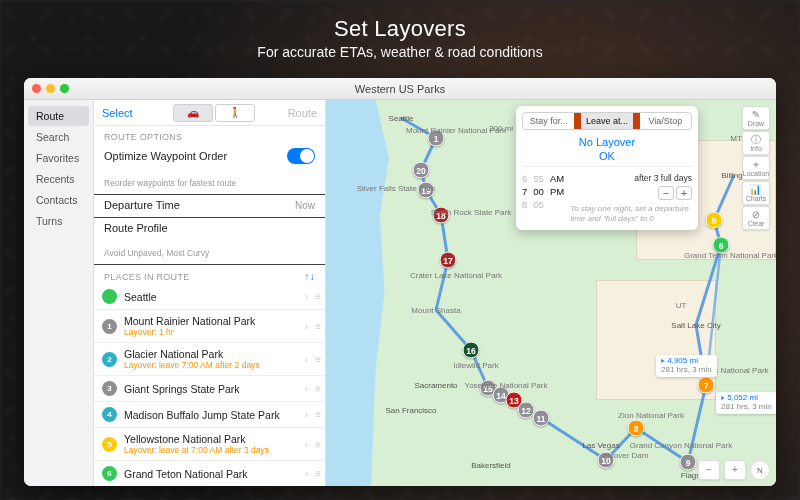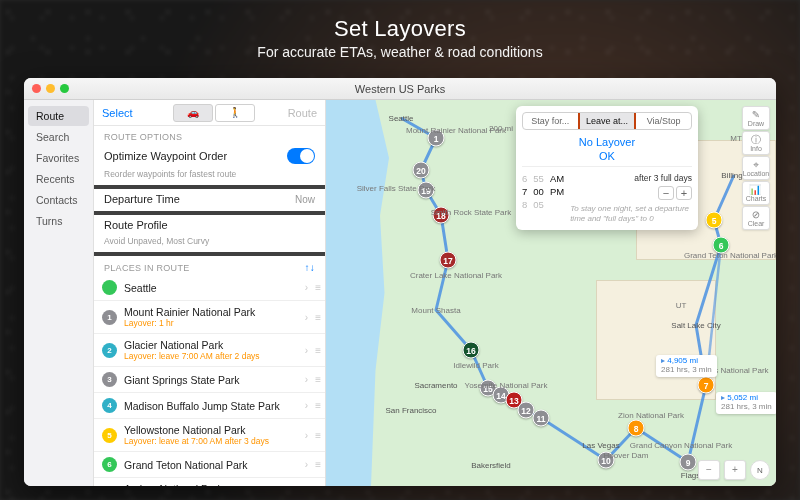--- a/index.html
+++ b/index.html
@@ -20,23 +20,23 @@
   .nav-item { padding:4px 8px; color:#555; border-radius:4px; margin:0 4px 1px; cursor:default; }
   .nav-item.sel { background:#dcdce0; color:#111; }
   .panel { width:232px; border-right:1px solid #e0e0e0; display:flex; flex-direction:column; overflow:hidden; }
   .toolbar { display:flex; align-items:center; height:26px; border-bottom:1px solid #e6e6e6; font-size:11px; }
   .toolbar .btn { padding:3px 8px; color:#007aff; }
   .seg { flex:1; display:flex; align-items:center; justify-content:center; gap:2px; }
   .seg button { width:40px; height:18px; border:1px solid #d0d0d0; background:#fff; border-radius:3px; font-size:10px; display:flex; align-items:center; justify-content:center; color:#555; }
   .seg button.on { background:#e6e6e8; }
   .toolbar .rt { color:#bbb; padding-right:8px; }
   .section-hd { font-size:9px; color:#9a9a9a; letter-spacing:.3px; padding:6px 10px 2px; text-transform:uppercase; display:flex; justify-content:space-between; align-items:center; }
-  .opt-row { padding:4px 10px 6px; border-bottom:4px solid #404040; }
+  .opt-row { padding:4px 10px 6px; border-bottom:1px solid #404040; }
   .opt-row .lbl { font-size:11px; color:#222; display:flex; justify-content:space-between; align-items:center; }
-  .opt-row .sub { font-size:8.5px; color:#999; margin-top:5px; }
+  .opt-row .sub { font-size:8.5px; color:#999; margin-top:14px; }
   .switch { width:28px; height:16px; background:#007aff; border-radius:8px; position:relative; }
   .switch::after { content:""; position:absolute; right:1px; top:1px; width:14px; height:14px; background:#fff; border-radius:50%; }
   .places { flex:1; overflow:hidden; }
   .row { display:flex; align-items:center; padding:5px 6px 5px 8px; border-bottom:1px solid #eee; gap:7px; font-size:10.5px; }
   .pin { width:15px; height:15px; border-radius:50%; display:flex; align-items:center; justify-content:center; color:#fff; font-size:8px; font-weight:600; flex-shrink:0; }
   .row .txt { flex:1; min-width:0; }
   .row .txt .nm { color:#222; white-space:nowrap; overflow:hidden; text-overflow:ellipsis; }
   .row .txt .lay { font-size:8.5px; color:#ff9500; }
   .row .chev { color:#ccc; font-size:10px; }
   .row .grip { color:#ccc; font-size:10px; letter-spacing:-2px; }
@@ -52,21 +52,21 @@
   .badge .d { color:#007aff; font-weight:500; }
   .badge .t { color:#888; }
   .tools { position:absolute; right:6px; top:6px; display:flex; flex-direction:column; gap:1px; }
   .tbtn { width:28px; height:24px; background:#fff; border:1px solid #ddd; border-radius:3px; display:flex; flex-direction:column; align-items:center; justify-content:center; font-size:7px; color:#888; box-shadow:0 1px 2px rgba(0,0,0,.1); }
   .tbtn .ic { font-size:10px; line-height:1; }
   .botright { position:absolute; right:6px; bottom:6px; display:flex; gap:4px; }
   .botright .tbtn { width:22px; height:20px; }
   .compass { width:20px; height:20px; border-radius:50%; background:#fff; border:1px solid #ddd; display:flex; align-items:center; justify-content:center; font-size:8px; color:#666; }
   .popover { position:absolute; top:6px; left:190px; width:182px; background:#fff; border-radius:6px; box-shadow:0 3px 12px rgba(0,0,0,.25); padding:6px; font-size:10px; }
   .po-tabs { display:flex; border:1px solid #d0d0d0; border-radius:4px; overflow:hidden; margin-bottom:6px; }
-  .po-tabs span { flex:1; text-align:center; padding:3px 0; font-size:9px; color:#666; border-right:2px solid #c2410c; }
+  .po-tabs span { flex:1; text-align:center; padding:3px 0; font-size:9px; color:#666; border-right:7px solid #c2410c; }
   .po-tabs span:last-child { border-right:none; }
   .po-tabs span.on { background:#e6e6e8; color:#111; }
   .po-link { color:#007aff; text-align:center; font-size:11px; margin:2px 0; }
   .po-ok { color:#007aff; text-align:center; font-size:11px; font-weight:500; margin-bottom:4px; }
   .po-body { display:flex; gap:6px; border-top:1px solid #eee; padding-top:6px; }
   .wheel { display:flex; gap:6px; font-size:9.5px; color:#bbb; text-align:center; }
   .wheel .col { display:flex; flex-direction:column; gap:2px; }
   .wheel .col .sel { color:#111; font-weight:500; }
   .po-right { flex:1; font-size:8.5px; }
   .po-right .aft { color:#333; text-align:right; margin-bottom:3px; }

